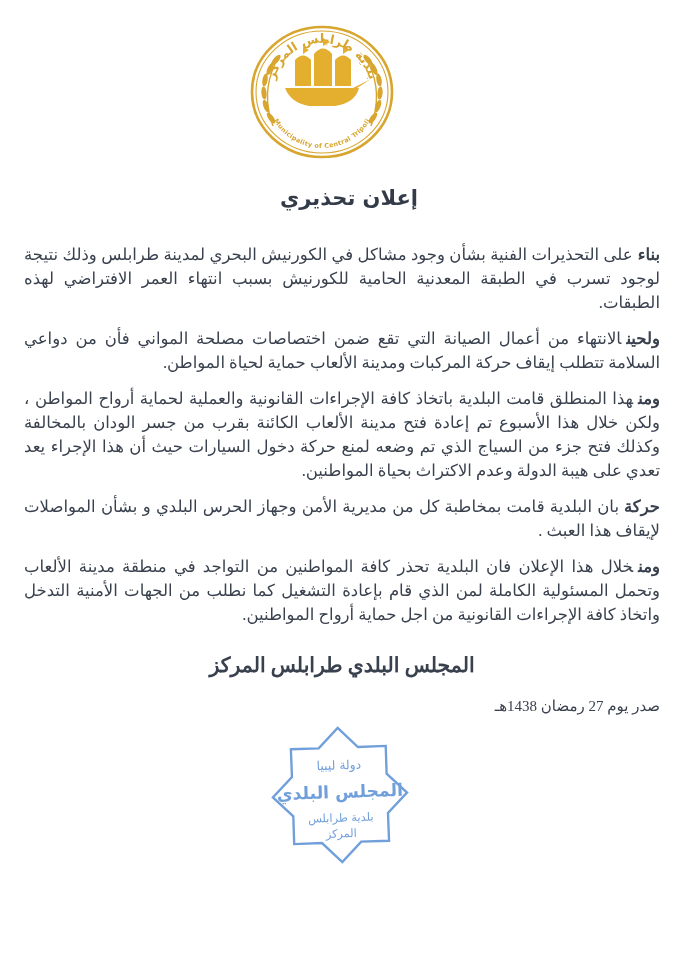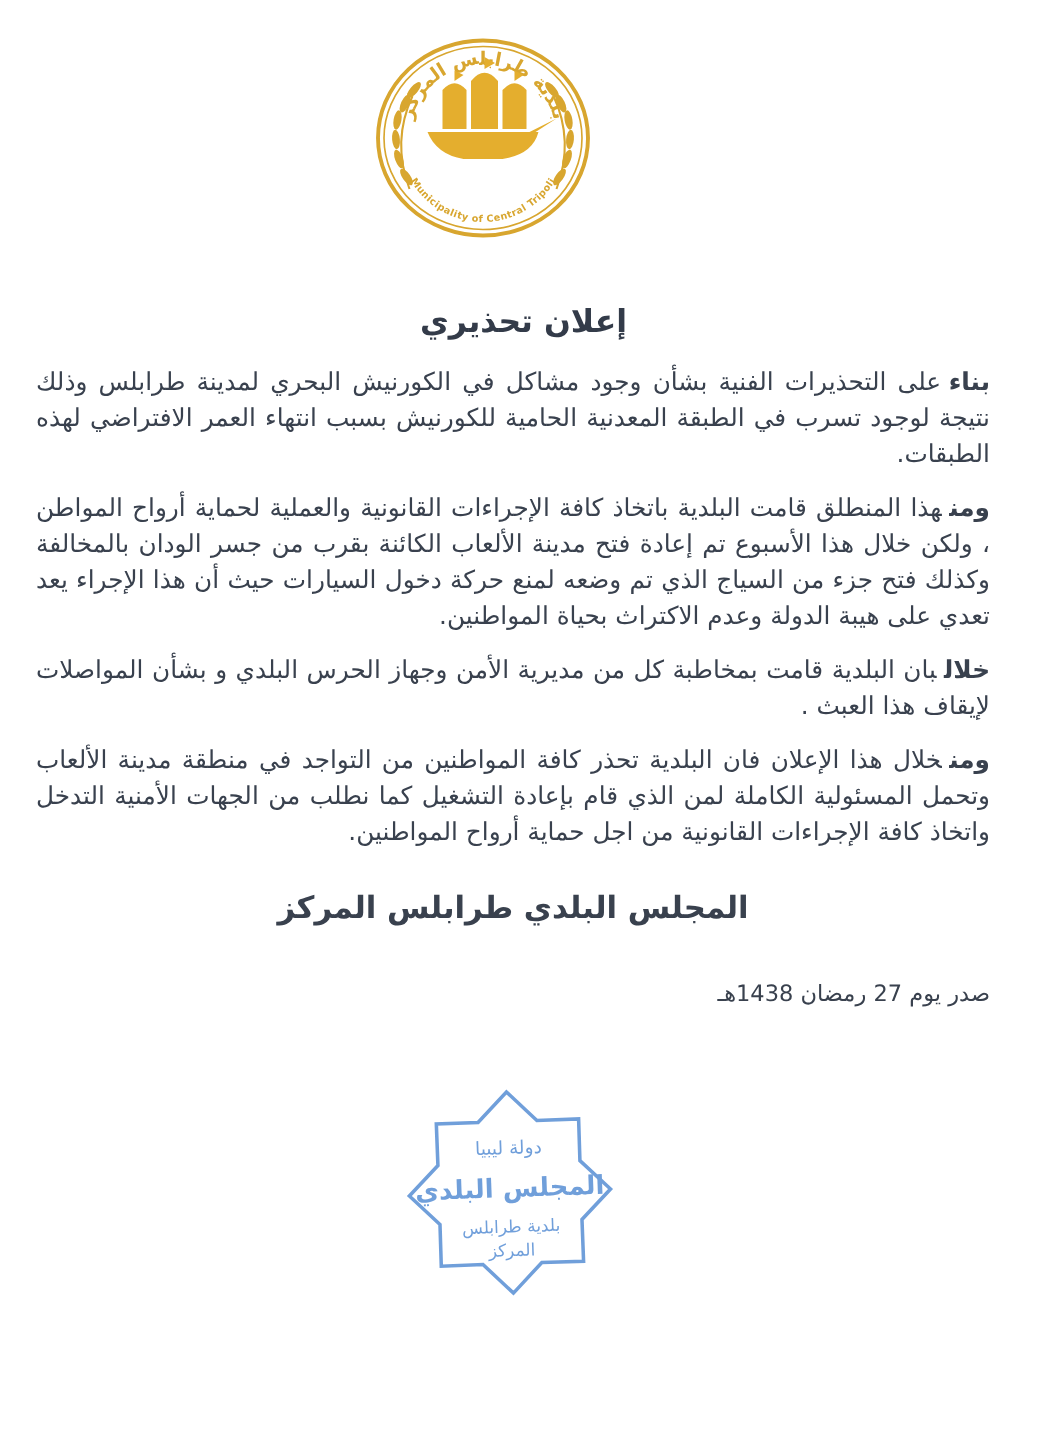--- a/index.html
+++ b/index.html
@@ -15,34 +15,35 @@
   }
   .logo {
     position: absolute;
     top: 24px;
     left: 247px;
     width: 150px;
     height: 140px;
   }
   .title {
     position: absolute;
-    top: 202px;
+    top: 186px;
     left: 0;
     width: 100%;
     margin: 0;
     text-align: center;
     font-size: 21px;
     font-weight: bold;
     color: #333b49;
   }
   .content {
     position: absolute;
     top: 243px;
     right: 38px;
     left: 24px;
+    font-family: Liberation Serif, serif;
   }
   .para {
     margin: 0 0 12px 0;
     font-size: 16.5px;
     line-height: 24px;
     text-align: justify;
     text-justify: inter-word;
   }
   .lead {
     font-weight: bold;
@@ -55,21 +56,21 @@
     margin-top: 10px;
   }
   .signature {
     text-align: center;
     font-weight: bold;
     font-size: 20.5px;
     margin-top: 26px;
     letter-spacing: 0.3px;
   }
   .dates {
-    margin-top: 32px;
+    margin-top: 16px;
     text-align: right;
     font-size: 15px;
     line-height: 27px;
   }
   .stamp {
     position: absolute;
     left: 254px;
     top: 722px;
     width: 172px;
     height: 148px;
@@ -134,22 +135,23 @@
         <path d="M 38 64 L 112 64 Q 108 79 88 82 L 62 82 Q 44 79 38 64 Z"></path>
         <path d="M 106 64 L 124 55 L 110 64 Z"></path>
       </g>
     </svg>
   </div>
 
   <h1 class="title">إعلان تحذيري</h1>
 
   <div class="content">
     <p class="para"><b class="lead">بناء</b><span>على التحذيرات الفنية بشأن وجود مشاكل في الكورنيش البحري لمدينة طرابلس وذلك نتيجة لوجود تسرب في الطبقة المعدنية الحامية للكورنيش بسبب انتهاء العمر الافتراضي لهذه الطبقات.</span></p>
+    <p class="para"><b class="lead">ولحين</b><span>الانتهاء من أعمال الصيانة التي تقع ضمن اختصاصات مصلحة المواني فأن من دواعي السلامة تتطلب إيقاف حركة المركبات ومدينة الألعاب حماية لحياة المواطن.</span></p>
     <p class="para"><b class="lead">ومن</b><span>هذا المنطلق قامت البلدية باتخاذ كافة الإجراءات القانونية والعملية لحماية أرواح المواطن ، ولكن خلال هذا الأسبوع تم إعادة فتح مدينة الألعاب الكائنة بقرب من جسر الودان بالمخالفة وكذلك فتح جزء من السياج الذي تم وضعه لمنع حركة دخول السيارات حيث أن هذا الإجراء يعد تعدي على هيبة الدولة وعدم الاكتراث بحياة المواطنين.</span></p>
-    <p class="para"><b class="lead">خلال</b><span>بان البلدية قامت بمخاطبة كل من مديرية الأمن وجهاز الحرس البلدي و بشأن المواصلات لإيقاف هذا العبث .</span></p>
+    <p class="para"><b class="lead">حركة</b><span>بان البلدية قامت بمخاطبة كل من مديرية الأمن وجهاز الحرس البلدي و بشأن المواصلات لإيقاف هذا العبث .</span></p>
     <p class="para"><b class="lead">ومن</b><span>خلال هذا الإعلان فان البلدية تحذر كافة المواطنين من التواجد في منطقة مدينة الألعاب وتحمل المسئولية الكاملة لمن الذي قام بإعادة التشغيل كما نطلب من الجهات الأمنية التدخل واتخاذ كافة الإجراءات القانونية من اجل حماية أرواح المواطنين.</span></p>
 
     <div class="signature">المجلس البلدي طرابلس المركز</div>
 
     <div class="dates">
       <div>صدر يوم 27 رمضان 1438هـ</div>
     </div>
   </div>
 
   <div class="stamp">

